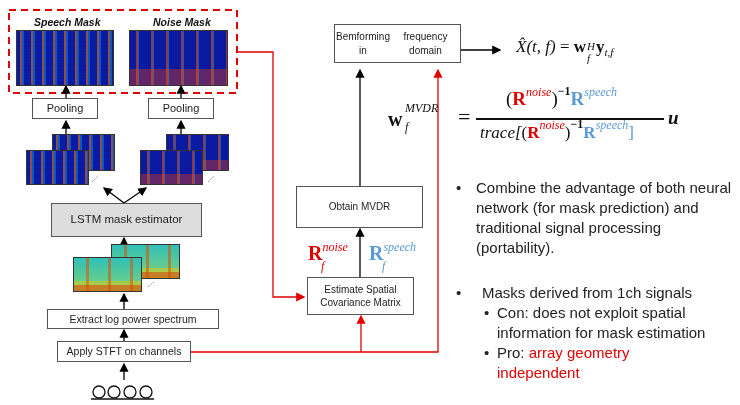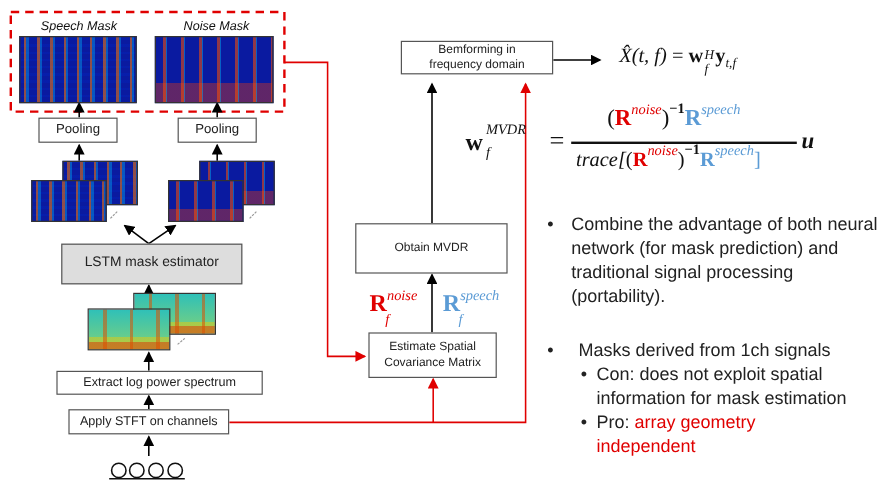--- a/index.html
+++ b/index.html
@@ -13,21 +13,21 @@
      repeating-linear-gradient(0deg, rgba(0,0,160,.0) 0 4px, rgba(0,40,200,.25) 4px 6px),
      #0a1aa0;}
   .mask-noise{background:
      repeating-linear-gradient(90deg, rgba(0,0,0,0) 0 6px, rgba(255,80,0,.55) 6px 8px, rgba(0,200,255,.4) 8px 9px, rgba(0,0,0,0) 9px 15px),
      linear-gradient(0deg, rgba(255,60,0,.35) 0 30%, rgba(0,0,0,0) 30% 100%),
      #0a1aa0;}
   .spectro{background:
      repeating-linear-gradient(90deg, rgba(0,0,0,0) 0 12px, rgba(220,80,0,.55) 12px 15px, rgba(0,0,0,0) 15px 22px),
      linear-gradient(0deg, rgba(230,90,0,.7) 0 18%, rgba(240,200,0,.45) 18% 30%, rgba(0,0,0,0) 30% 100%),
      linear-gradient(180deg,#2fc0b8,#7fd27a);}
-  .lbl-it{font-weight:normal;font-style:italic;font-size:10.5px;color:#111;position:absolute;}
+  .lbl-it{font-weight:bold;font-style:italic;font-size:10.5px;color:#111;position:absolute;}
   .bullet-text{font-size:15px;line-height:20px;color:#222;}
   .red{color:#e00000;}
   .blue{color:#5b9bd5;}
   .math{font-family:"Liberation Serif",serif;}
 </style>
 </head>
 <body>
 
 <svg class="abs" style="left:0;top:0" width="740" height="405">
   <defs>
@@ -98,21 +98,21 @@
 <div class="box gray" style="left:51px;top:203px;width:151px;height:34px;flex-direction:column">
   <span style="font-size:11.5px">LSTM mask estimator</span>
 </div>
 
 <div class="spec spectro" style="left:111px;top:244px;width:69px;height:35px"></div>
 <div class="spec spectro" style="left:73px;top:257px;width:69px;height:35px"></div>
 
 <div class="box" style="left:47px;top:309px;width:172px;height:20px">Extract log power spectrum</div>
 <div class="box" style="left:57px;top:341px;width:134px;height:21px">Apply STFT on channels</div>
 
-<div class="box" style="left:334px;top:34px;width:127px;height:28px;flex-direction:column;font-size:10px">
+<div class="box" style="left:334px;top:24px;width:127px;height:39px;flex-direction:row;font-size:10px">
   <span>Bemforming in</span>
   <span>frequency domain</span>
 </div>
 <div class="box" style="left:296px;top:186px;width:127px;height:42px;flex-direction:column;font-size:10px">
   <span>Obtain MVDR</span>
 </div>
 <div class="box" style="left:307px;top:277px;width:107px;height:38px;flex-direction:column;font-size:10px">
   <span>Estimate Spatial</span>
   <span>Covariance Matrix</span>
 </div>

